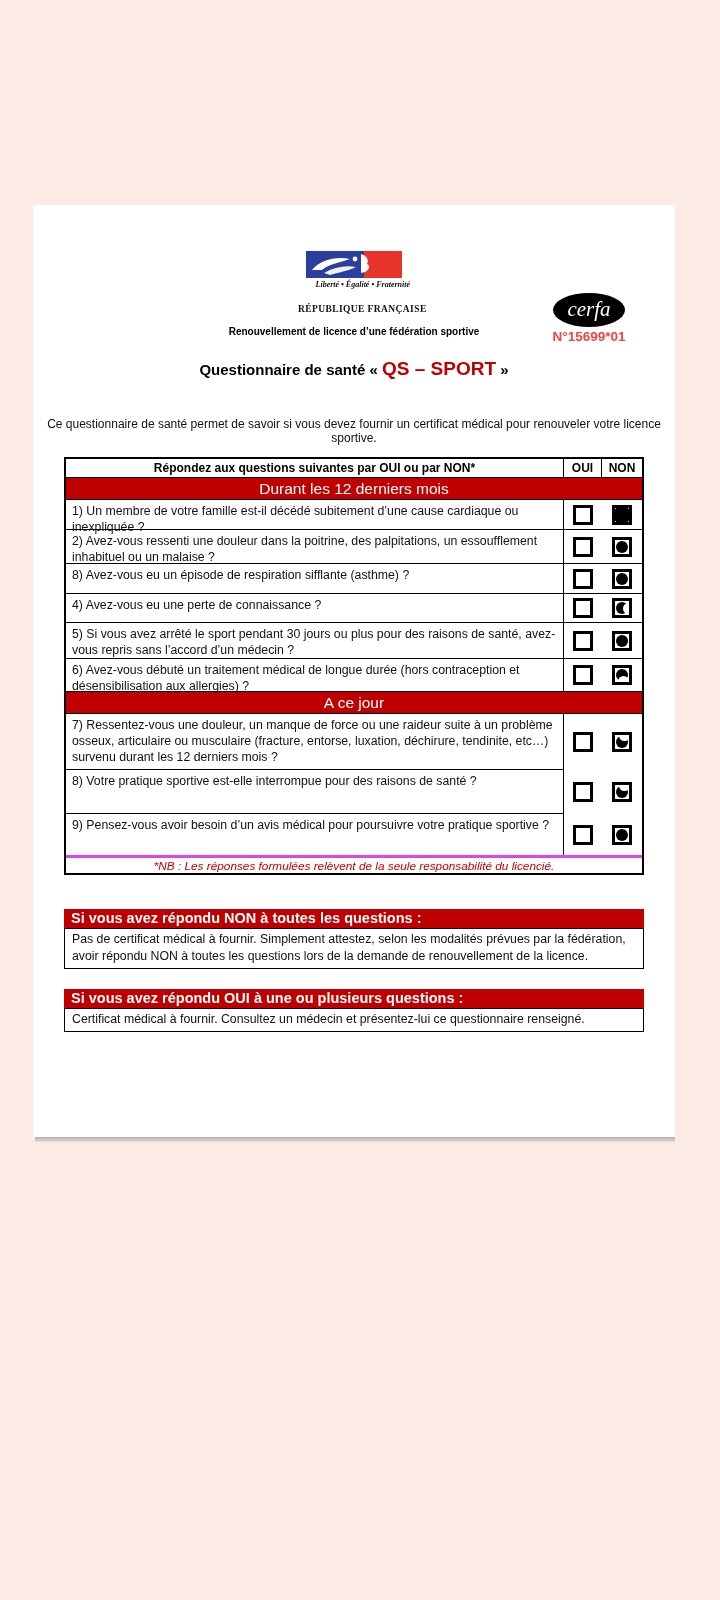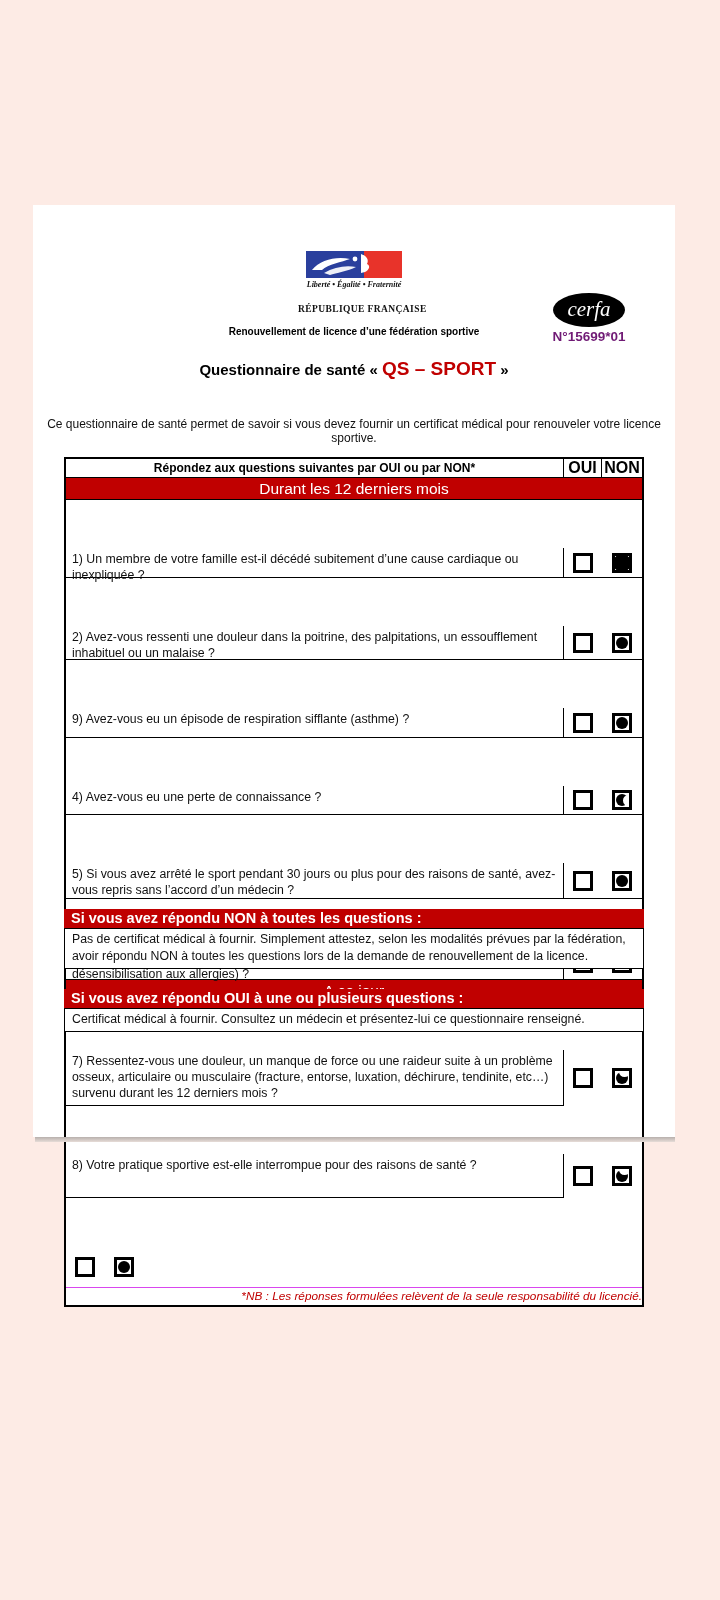--- a/index.html
+++ b/index.html
@@ -5,54 +5,54 @@
   * { margin:0; padding:0; box-sizing:border-box; }
   html,body { width:720px; }
   body { font-family:"Liberation Sans", sans-serif; background:#fdebe5; }
   .screen { position:relative; width:720px; height:1600px; background:#fdebe5; overflow:hidden; }
 
   .doc { position:absolute; left:33px; top:205px; width:642px; height:932px; background:#ffffff; }
   .doc::after { content:''; position:absolute; left:2px; right:0; top:100%; height:5px;
                 background:linear-gradient(#b7b0ad, #e7dcd7); }
 
   
-  .rf-logo { position:absolute; top:46px; left:0; right:0; margin:auto; width:112px; text-align:center; }
+  .rf-logo { position:absolute; top:46px; left:0; right:0; margin:auto; width:112px; text-align:right; }
   .rf-flag { width:96px; height:27px; display:block; margin:0 auto; }
   .rf-motto { font-family:"Liberation Serif", serif; font-style:italic; font-weight:bold;
               font-size:8px; color:#111; margin-top:2px; white-space:nowrap; }
   .rf-name { font-family:"Liberation Serif", serif; font-weight:bold; font-size:9.5px;
              letter-spacing:0.4px; color:#111; margin-top:15px; white-space:nowrap; }
 
   .cerfa { position:absolute; top:45px; right:47px; width:78px; text-align:center;margin-top:43px; }
   .cerfa-ellipse { width:72px; height:34px; background:#000; border-radius:50%;
                    display:flex; align-items:center; justify-content:center; margin:0 auto; }
   .cerfa-word { font-family:"Liberation Serif", serif; font-style:italic; color:#fff; font-size:21px; line-height:1; padding-bottom:2px; }
-  .cerfa-num { font-size:13.5px; font-weight:bold; color:#701a75; margin-top:2px; white-space:nowrap; }
+  .cerfa-num { font-size:13.5px; font-weight:bold; color:#ef4444; margin-top:2px; white-space:nowrap; }
 
   
   .title { position:absolute; top:121px; left:0; width:100%; text-align:center;
            font-size:10px; font-weight:bold; color:#000; }
   .subtitle { position:absolute; top:153px; left:0; width:100%; text-align:center;
               font-size:15px; font-weight:bold; color:#000; }
   .subtitle .hl { font-size:19px; color:#C00000; }
   .intro { position:absolute; top:212px; left:0; width:100%; text-align:center;
            font-size:12px; color:#111; }
 
   
   .qtable { position:absolute; top:252px; left:31px; width:580px; border:2px solid #000; background:#fff; }
   .thead { display:flex; height:19px; border-bottom:1px solid #000; }
   .th-q { flex:1; border-right:1px solid #000; text-align:right; font-size:12px; font-weight:bold;
           display:flex; align-items:center; justify-content:center; }
   .th-oui { width:38px; border-right:1px solid #000; }
   .th-non { width:40px; }
-  .th-oui, .th-non { text-align:center; font-size:16px; font-weight:bold;
+  .th-oui, .th-non { text-align:center; font-size:12px; font-weight:bold;
           display:flex; align-items:center; justify-content:center; }
   .band { background:#C00000; color:#fff; font-weight:normal; text-align:center;
           font-size:15.5px; border-bottom:1px solid #000; height:22px; line-height:21px; }
-  .q-row { display:flex; border-bottom:1px solid #000;margin-top:48px; }
+  .q-row { display:flex; border-bottom:1px solid #000; }
   .q-row.split { border-bottom:none; }
   .q-row.split .q-cell { border-bottom:1px solid #000; }
   .q-row.last { border-bottom:none; }
   .q-cell { flex:1; border-right:1px solid #000; font-size:12.3px; line-height:1.32;
             color:#111; padding:3px 6px 2px 6px; }
   .chk-col { display:flex; align-items:center; justify-content:center; }
   .chk-col.oui { width:38px; }
   .chk-col.non { width:40px; }
   .rh1{height:30px} .rh2{height:34px} .rh3{height:30px} .rh4{height:29px} .rh5{height:36px}
   .rh6{height:33px} .rh7{height:56px} .rh8{height:44px} .rh9{height:41px}
@@ -60,21 +60,21 @@
   .chk { position:relative; width:20px; height:20px; border:3px solid #000; background:#fff;
          overflow:hidden; display:block; }
   .chk .disc { display:none; position:absolute; inset:1px; background:#000; border-radius:50%; }
   .chk .bite { display:none; position:absolute; width:11px; height:11px; background:#fff; border-radius:50%; }
   .chk.checked .disc { display:block; }
   .chk.checked.mark-disc-big .disc { inset:-2px; }
   .chk.checked.mark-bite-right .bite { display:block; top:2px; right:-5px; }
   .chk.checked.mark-bite-bottom .bite { display:block; bottom:-5px; right:0; }
   .chk.checked.mark-bite-top .bite { display:block; top:-5px; right:-1px; }
 
-  .nb-row { border-top:1px solid #d946ef; height:18px; text-align:right; font-size:11.8px;
+  .nb-row { border-top:3px solid #d946ef; height:18px; text-align:center; font-size:11.8px;
             font-style:italic; color:#C00000; line-height:17px; }
 
   
   .sec { position:absolute; left:31px; width:580px; }
   .sec.non-sec { top:704px; }
   .sec.oui-sec { top:784px; }
   .sec-head { background:#C00000; color:#fff; font-weight:bold; font-size:14.5px;
               padding:1px 7px 2px 7px; }
   .sec-body { border:1px solid #000; background:#fff; font-size:12.3px; line-height:1.38;
               color:#111; padding:2px 7px 3px 7px; }
@@ -136,21 +136,21 @@
             <span class="chk"></span>
           </div>
         <div class="chk-col non">
             <span class="chk checked mark-disc">
               <span class="disc"></span>
             </span>
           </div>
       </div>
 
       <div class="q-row rh3">
-        <div class="q-cell">9) Avez-vous eu un épisode de respiration sifflante (asthme) ?</div>
+        <div class="q-cell">8) Avez-vous eu un épisode de respiration sifflante (asthme) ?</div>
         <div class="chk-col oui">
             <span class="chk"></span>
           </div>
         <div class="chk-col non">
             <span class="chk checked mark-disc">
               <span class="disc"></span>
             </span>
           </div>
       </div>
 
@@ -214,20 +214,21 @@
           </div>
         <div class="chk-col non">
             <span class="chk checked mark-bite-top">
               <span class="disc"></span>
               <span class="bite"></span>
             </span>
           </div>
       </div>
 
       <div class="q-row rh9 last">
+        <div class="q-cell">9) Pensez-vous avoir besoin d’un avis médical pour poursuivre votre pratique sportive ?</div>
         <div class="chk-col oui">
             <span class="chk"></span>
           </div>
         <div class="chk-col non">
             <span class="chk checked mark-disc">
               <span class="disc"></span>
             </span>
           </div>
       </div>
 

